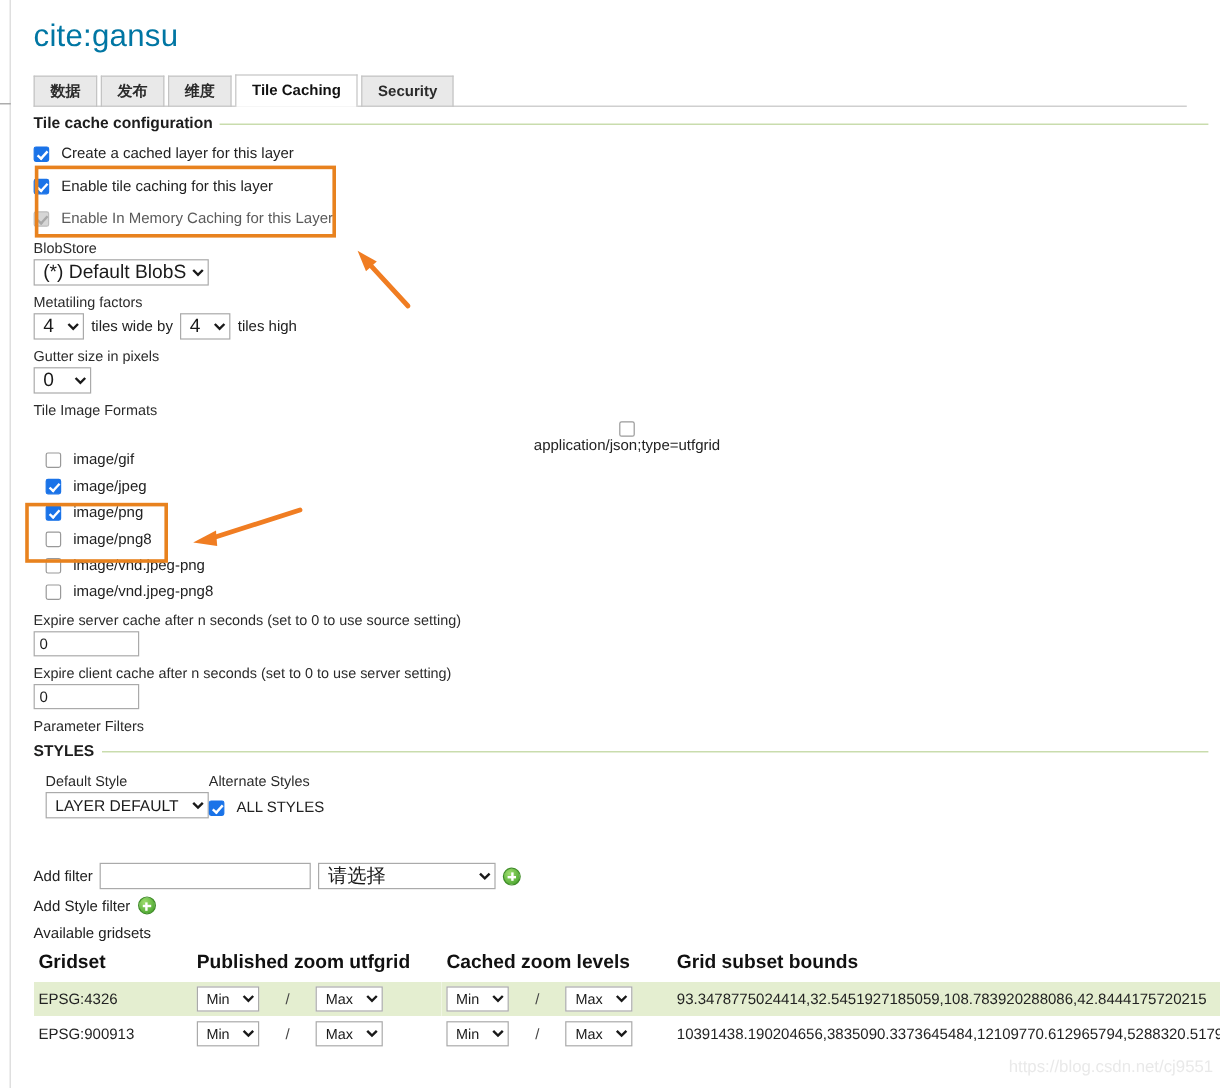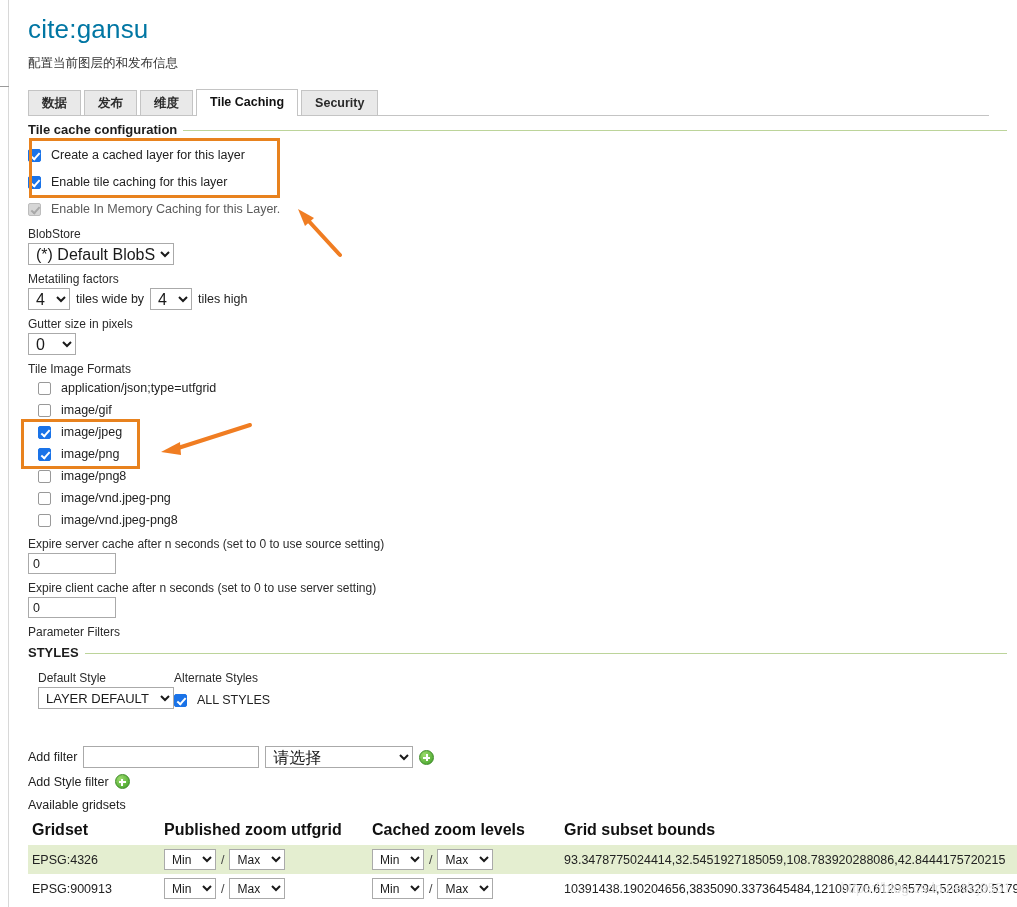--- a/index.html
+++ b/index.html
@@ -241,21 +241,21 @@
   }
   table.gridsets td {
     font-size: 12.5px;
     color: #222;
     padding: 4px 4px;
     vertical-align: middle;
     white-space: nowrap;
     overflow: hidden;
   }
   tr.row-alt td { background: #e4eed0; }
-  .zoom-cell { display: flex; align-items: center; gap: 5px; }
+  .zoom-cell { display: flex; align-items: center; gap: 22px; }
   .zoom-sep { color: #444; }
   select.zoomsel { height: 21px; font-size: 12px; }
 
   .watermark {
     position: absolute;
     right: 6px;
     top: 880px;
     font-size: 14px;
     color: #e9e9e9;
     white-space: nowrap;
@@ -264,21 +264,20 @@
 </style>
 </head>
 <body>
 
 <div class="page-left-rail"></div>
 <div class="page-left-dash"></div>
 
 <div class="content">
 
   <h1 class="page-title">cite:gansu</h1>
-  <p class="page-subtitle">配置当前图层的和发布信息</p>
 
   <div class="tabs">
     <div class="tab">数据</div>
     <div class="tab">发布</div>
     <div class="tab">维度</div>
     <div class="tab active">Tile Caching</div>
     <div class="tab">Security</div>
     <div class="tab-underline"></div>
   </div>
 
@@ -320,21 +319,21 @@
       </div>
 
       <div class="field-label">Gutter size in pixels</div>
       <select class="ui" style="width:48px;">
         <option>0</option>
       </select>
 
       <div class="field-label">Tile Image Formats</div>
 
       <div style="margin-top:2px;">
-        <div class="cb-row" style="height:20px;margin:2px 0;">
+        <div class="cb-row" style="height:20px;margin:2px 0;flex-direction:column;">
           <span class="cbx" style="margin-left:10px;"></span>
           <span class="cb-label">application/json;type=utfgrid</span>
         </div>
         <div class="cb-row" style="height:20px;margin:2px 0;">
           <span class="cbx" style="margin-left:10px;"></span>
           <span class="cb-label">image/gif</span>
         </div>
         <div class="cb-row" style="height:20px;margin:2px 0;">
           <span class="cbx checked" style="margin-left:10px;"></span>
           <span class="cb-label">image/jpeg</span>

